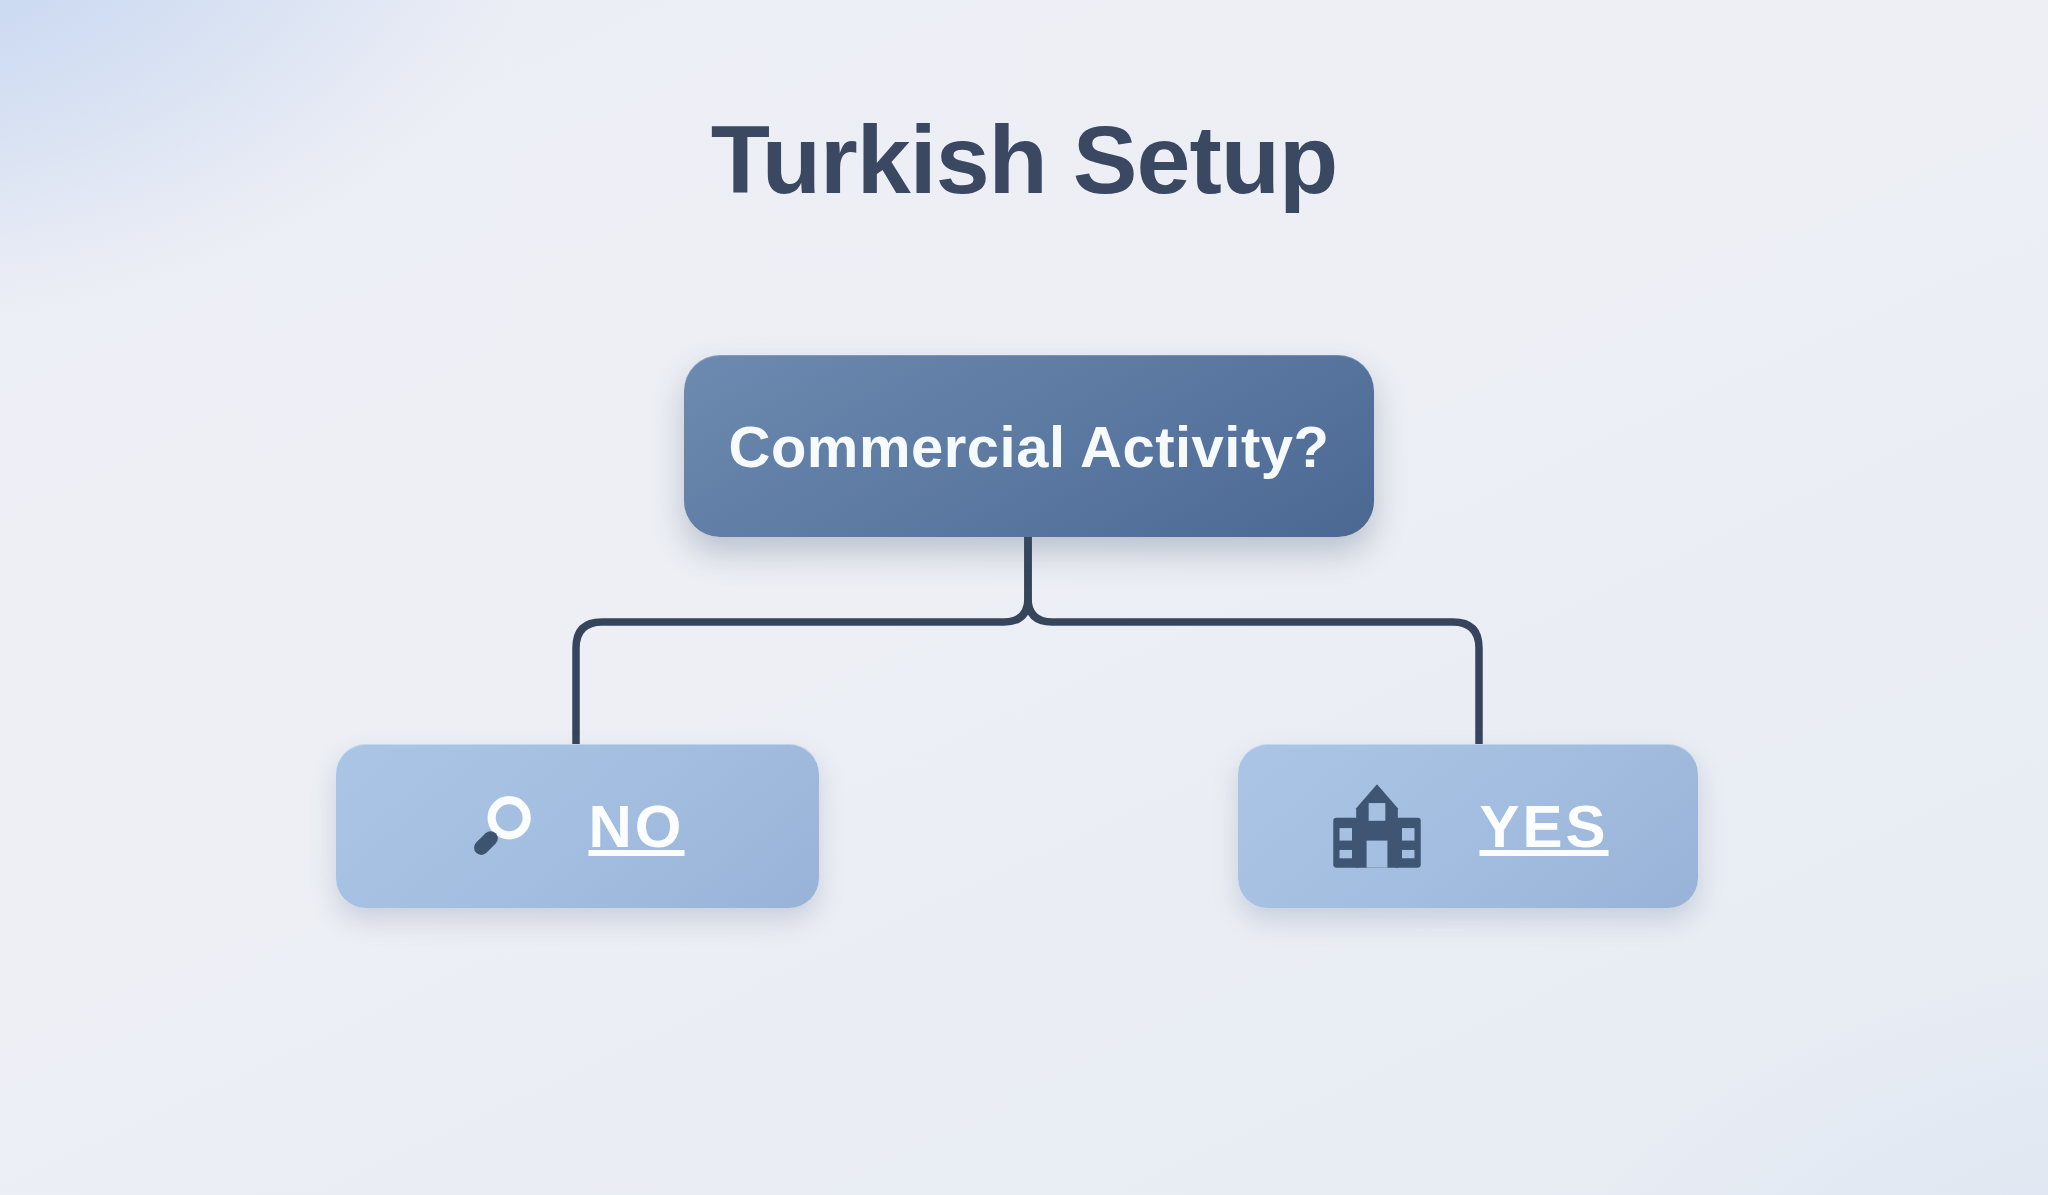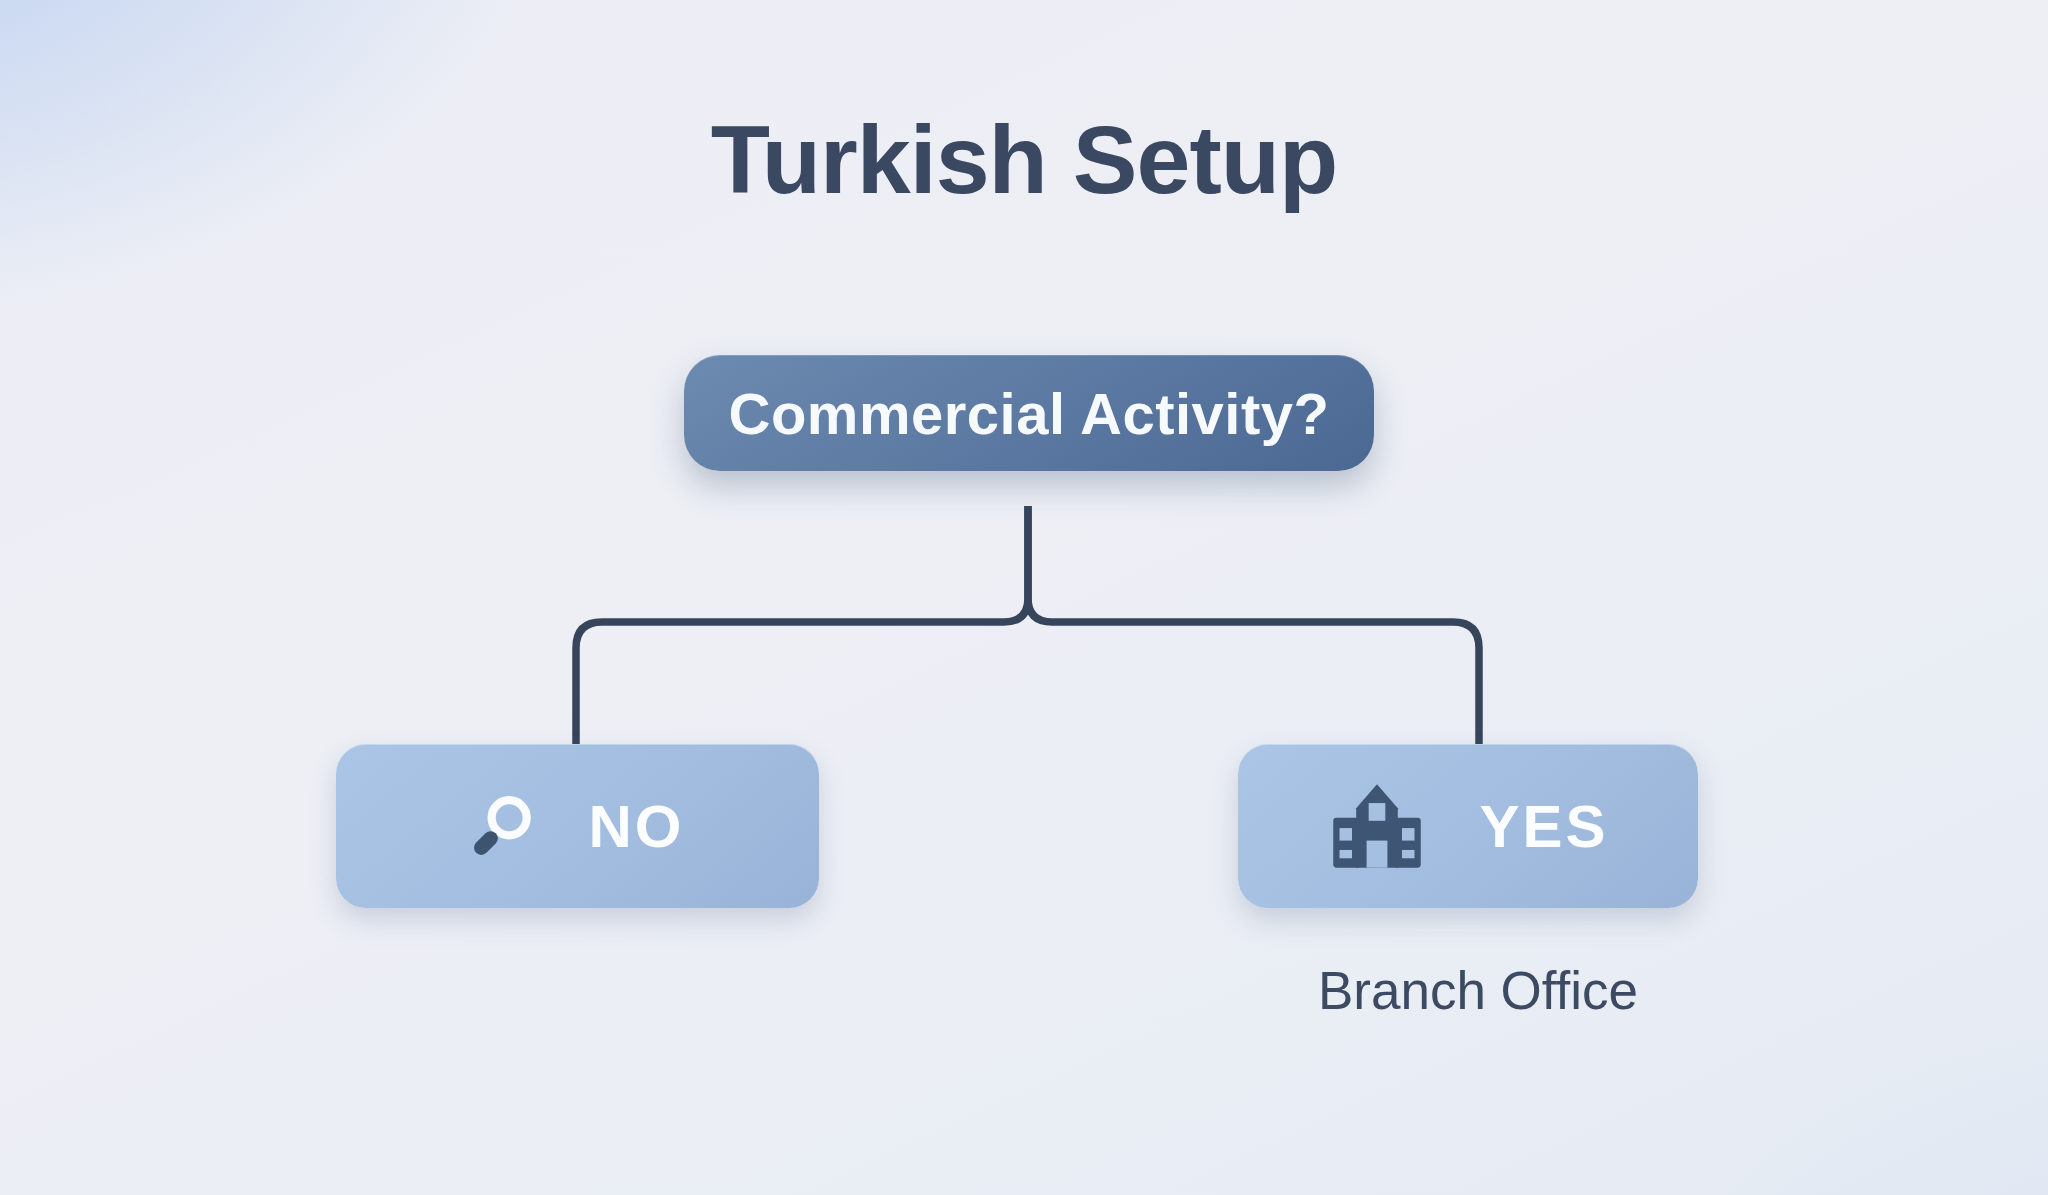--- a/index.html
+++ b/index.html
@@ -41,21 +41,21 @@
   .node {
     position: absolute;
     display: flex;
     align-items: center;
     justify-content: center;
   }
   .decision {
     left: 684px;
     top: 355px;
     width: 690px;
-    height: 116px;
+    height: 182px;
     border-radius: 36px;
     background: linear-gradient(150deg, #6d8ab0 0%, #5d7ba3 45%, #4a6892 100%);
     box-shadow: 0 16px 32px rgba(58, 78, 108, 0.28), inset 0 1px 0 rgba(255,255,255,0.18);
     color: #f7fafd;
     font-size: 58px;
     font-weight: 600;
     letter-spacing: 0.5px;
   }
   .leaf {
     top: 744px;
@@ -65,20 +65,21 @@
     box-shadow: 0 12px 26px rgba(80, 100, 135, 0.22), inset 0 1px 0 rgba(255,255,255,0.35);
     gap: 52px;
   }
   .leaf-no  { left: 336px;  width: 483px; }
   .leaf-yes { left: 1238px; width: 460px; }
   .answer {
     color: #fbfdfe;
     font-size: 60px;
     font-weight: 700;
     letter-spacing: 3px;
+    text-decoration: underline;
   }
   .leaf-icon { display: block; }
   .outcome {
     position: absolute;
     top: 960px;
     margin: 0;
     text-align: center;
     font-size: 53px;
     font-weight: 500;
     color: #3d4a63;
@@ -125,15 +126,14 @@
           <rect x="72" y="50" width="12" height="12" fill="black"></rect>
           <rect x="72" y="71" width="12" height="8" fill="black"></rect>
         </mask>
       </defs>
       <rect width="96" height="96" fill="#3e5573" mask="url(#building-mask)"></rect>
     </svg>
     <span class="answer">YES</span>
   </div>
 
 
-  <p class="outcome outcome-right">Branch Office</p>
 
 </div>
 
 </body></html>

